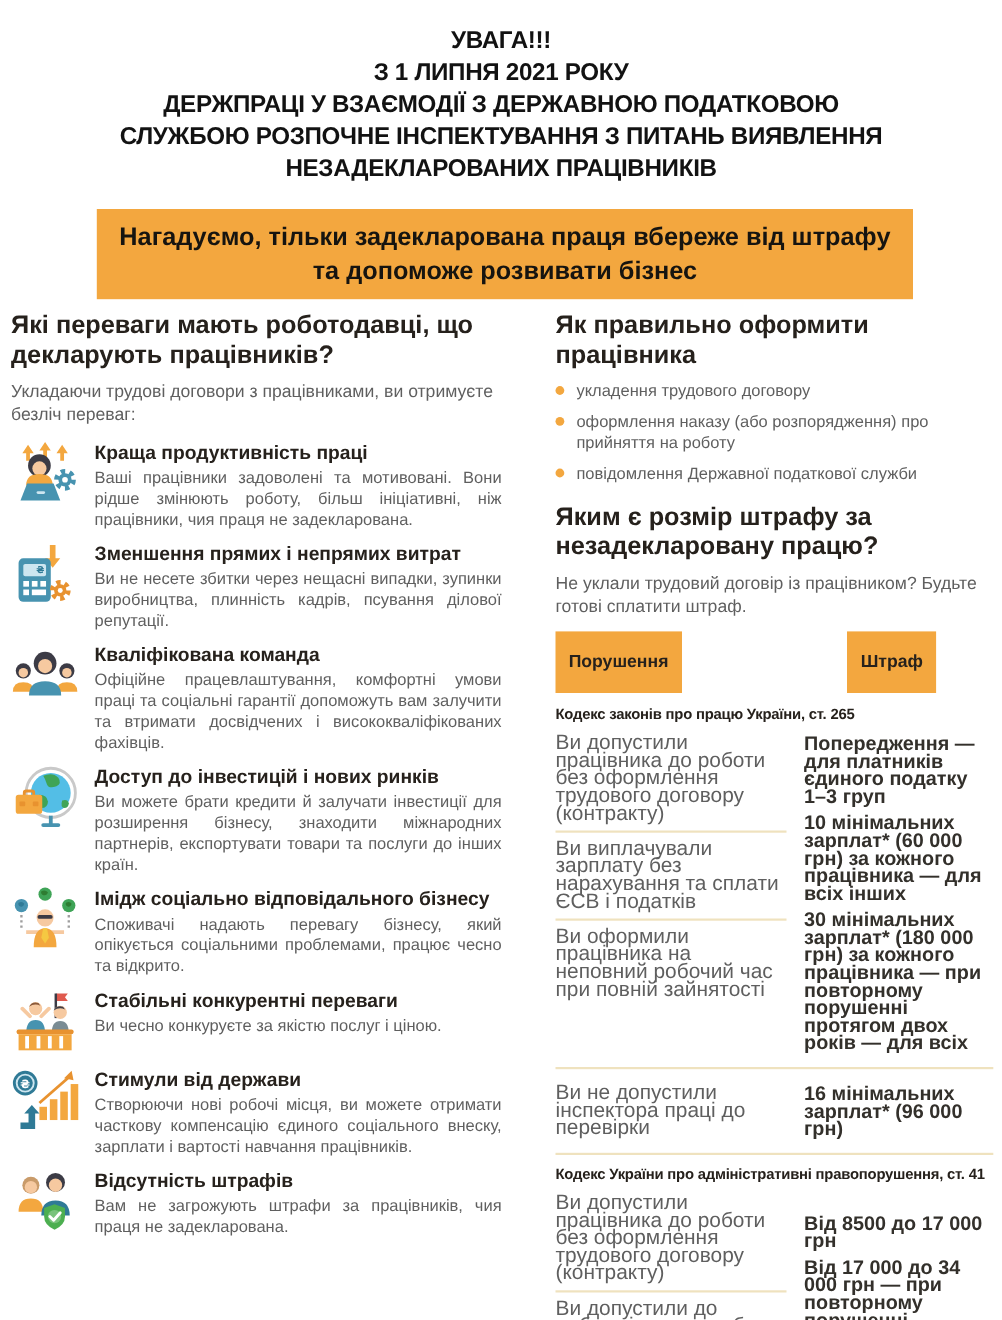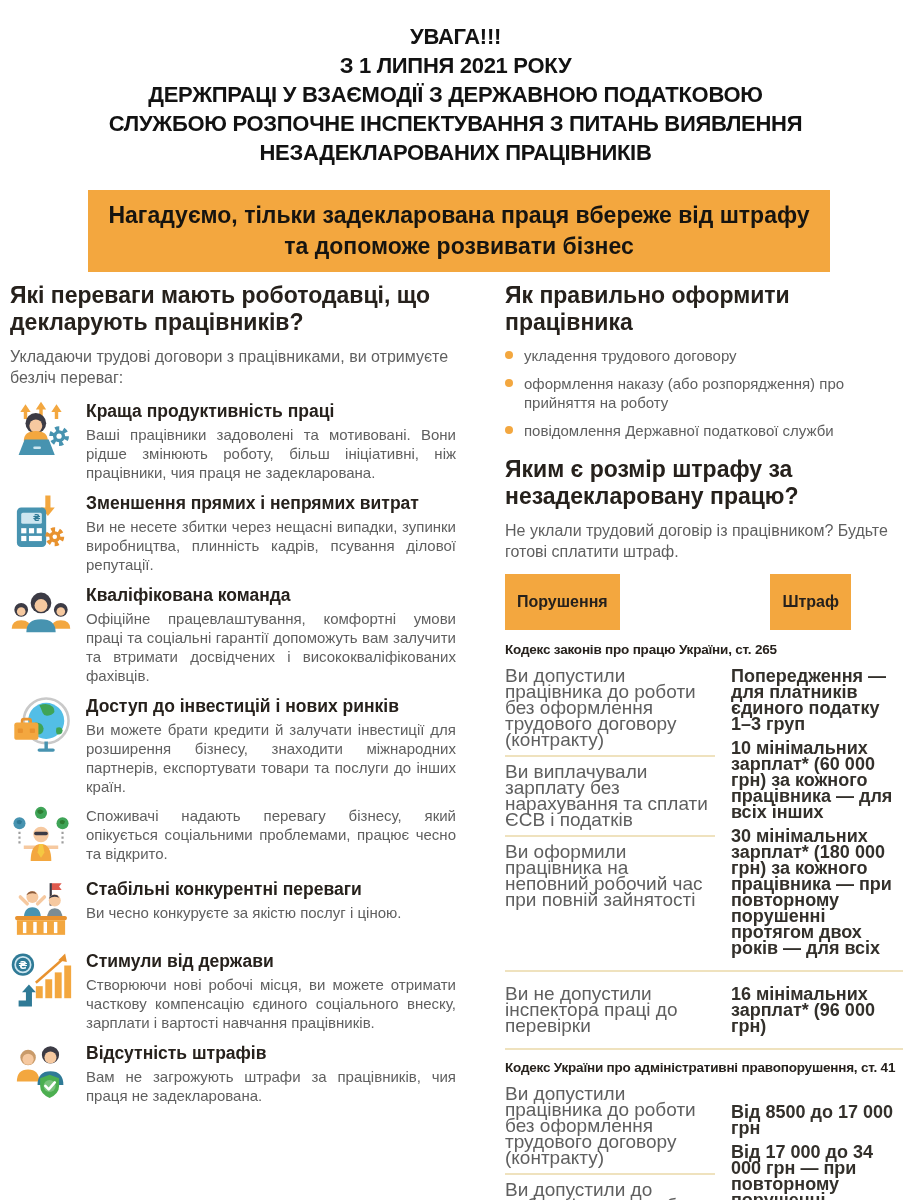--- a/index.html
+++ b/index.html
@@ -154,20 +154,21 @@
           <path d="M58 17 q4-2 6 1 q-1 4-4 3 q-3-1-2-4z" fill="#2E7D32"></path>
         <line x1="11" y1="30" x2="11" y2="44" stroke="#9E9E9E" stroke-width="2.5" stroke-dasharray="2.5 3"></line>
         <line x1="61" y1="30" x2="61" y2="44" stroke="#9E9E9E" stroke-width="2.5" stroke-dasharray="2.5 3"></line>
         <circle cx="36" cy="33" r="9" fill="#F6C9A0"></circle>
         <rect x="28" y="30" width="16" height="4" rx="2" fill="#3C3B45"></rect>
         <path d="M16 46 h40 v4 h-40z" fill="#F6C9A0"></path>
         <path d="M24 64 q0-20 12-20 q12 0 12 20 z" fill="#F3A73F"></path>
         <path d="M34 44 h4 l2 10 -4 6 -4-6z" fill="#F5C842"></path>
       </svg>
       <div class="adv-text">
+        <div class="adv-title">Імідж соціально відповідального бізнесу</div>
         <div class="adv-body">Споживачі надають перевагу бізнесу, який опікується соціальними проблемами, працює чесно та відкрито.</div>
       </div>
     </div>
 
     <div class="advantage">
       <svg class="adv-icon" viewBox="0 0 72 72">
         <path d="M48 6 h12 l-3 4 3 4 h-12z" fill="#E05A4E"></path>
         <rect x="46" y="6" width="2.6" height="26" fill="#3C3B45"></rect>
         <path d="M12 22 l8 8 m12 0 l8-8" stroke="#F6C9A0" stroke-width="4" fill="none" stroke-linecap="round"></path>
         <circle cx="26" cy="22" r="7" fill="#F6C9A0"></circle>

